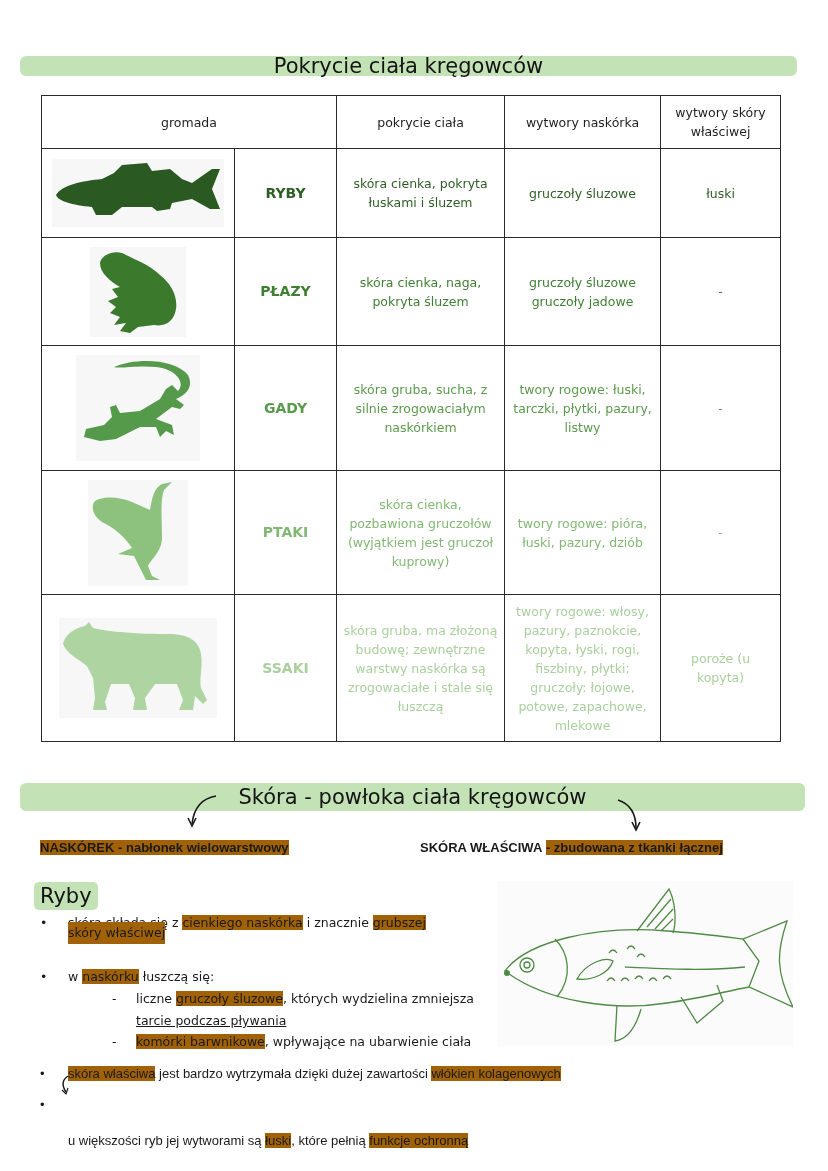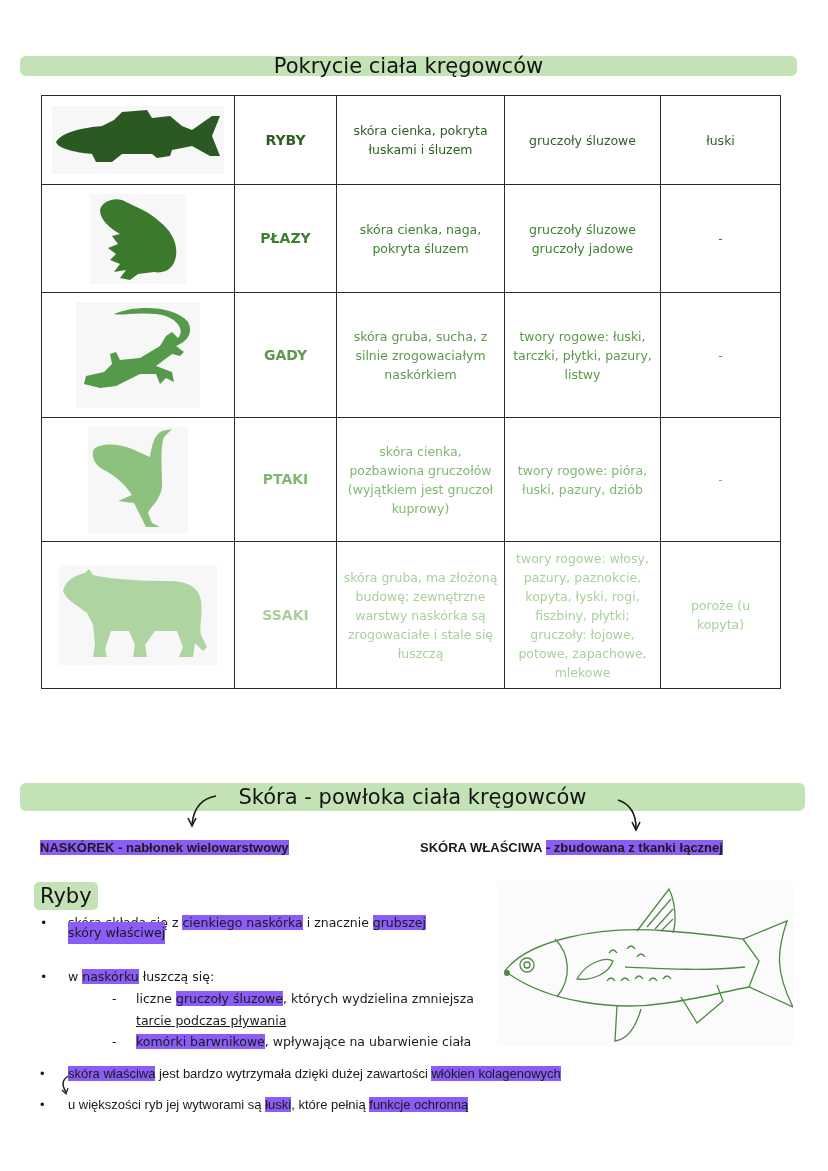--- a/index.html
+++ b/index.html
@@ -28,21 +28,21 @@
   .pic { padding: 6px !important; }
   .pic svg { display: block; margin: 0 auto; }
 
   .r1 { color: #2e5e26; }
   .r2 { color: #3f7f32; }
   .r3 { color: #5b9a4c; }
   .r4 { color: #82b874; }
   .r5 { color: #a9d09c; }
 
   .arrow { position: absolute; }
-  .hl { background: #8b5cf6; }
+  .hl { background: #a16207; }
   .subhead { position: absolute; font-size: 13px; font-family: "Liberation Sans", sans-serif; color: #1a1a1a; }
   .subhead b { font-weight: bold; }
 
   .ryby-tag {
     position: absolute; left: 34px; top: 882px; padding: 0 6px; height: 28px;
     background: #c3e3b6; border-radius: 5px; font-family: "DejaVu Sans", sans-serif;
     font-size: 21px; line-height: 28px; color: #141414;
   }
   .notes { position: absolute; left: 40px; font-family: "DejaVu Sans", sans-serif; font-size: 12.5px; line-height: 22px; color: #1a1a1a; }
   .notes .bullet { position: absolute; left: 0; }
@@ -58,20 +58,26 @@
 
 <table class="vert">
   <colgroup>
     <col style="width:193px">
       <col style="width:102px">
       <col style="width:168px">
       <col style="width:156px">
       <col style="width:120px">
   </colgroup>
   <tbody>
+      <tr style="height:53px">
+    <th colspan="2">gromada</th>
+    <th>pokrycie ciała</th>
+    <th>wytwory naskórka</th>
+    <th>wytwory skóry właściwej</th>
+  </tr>
 
   <tr style="height:89px" class="r1">
     <td class="pic">
       <svg width="172" height="68" viewBox="0 0 172 68">
         <rect width="172" height="68" fill="#f7f7f7"></rect>
         <path d="M4 36 C10 26 30 22 50 20 L62 14 L70 6 L95 4 L100 12 L118 10 L130 20 L140 24 L160 10 L168 10 L160 30 L168 50 L158 50 L140 40 L120 44 L118 50 L105 52 L100 48 L70 48 L60 56 L44 56 L40 48 C20 46 6 42 4 36 Z" fill="#2a5a22"></path>
       </svg>
     </td>
     <td class="rowname">RYBY</td>
     <td>skóra cienka, pokryta łuskami i śluzem</td>
@@ -202,14 +208,14 @@
   <span class="txt" style="white-space:nowrap;"><span class="hl">skóra właściwa</span><span> jest bardzo wytrzymała dzięki dużej zawartości </span><span class="hl">włókien kolagenowych</span></span>
 </div>
 
 <svg class="arrow" style="left:58px; top:1074px;" width="14" height="22" viewBox="0 0 14 22">
   <path d="M10 2 C4 6 4 12 8 18" stroke="#1a1a1a" stroke-width="1.4" fill="none"></path>
   <path d="M4 16 L8 20 L10 14" stroke="#1a1a1a" stroke-width="1.2" fill="none"></path>
 </svg>
 
 <div class="notes" style="top:1094px; width:700px; height:22px; font-family:'Liberation Sans',sans-serif; font-size:13px;">
   <span class="bullet">•</span>
-  <span class="txt" style="white-space:nowrap;"><span>u większości ryb jej wytworami są </span><span class="hl">łuski</span><span>, które pełnią </span><span class="hl">funkcje ochronną</span></span>
+  <span class="txt" style="white-space:nowrap;margin-top:36px;"><span>u większości ryb jej wytworami są </span><span class="hl">łuski</span><span>, które pełnią </span><span class="hl">funkcje ochronną</span></span>
 </div>
 
 </body></html>

